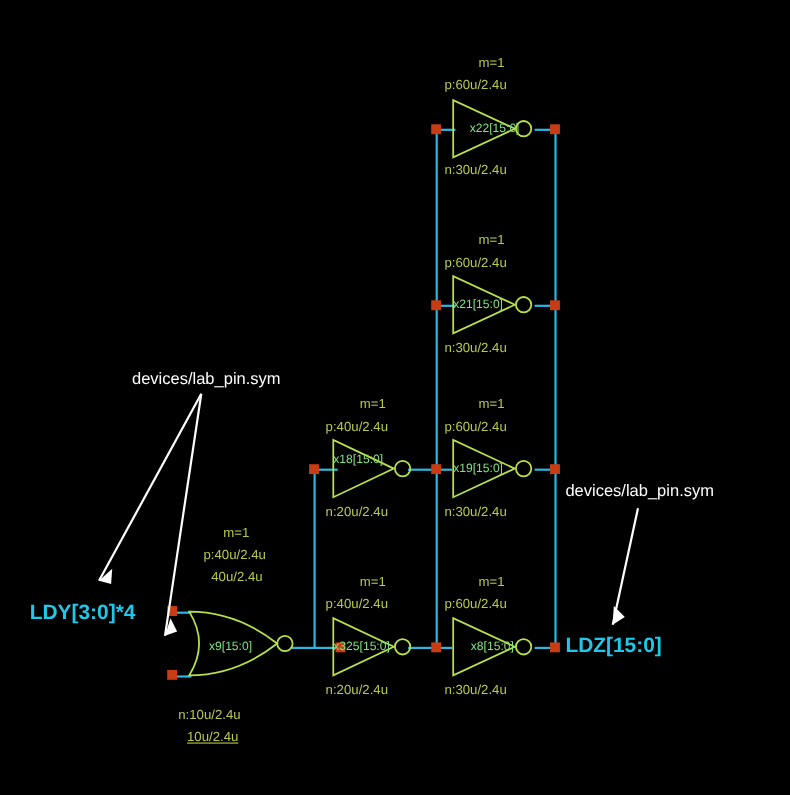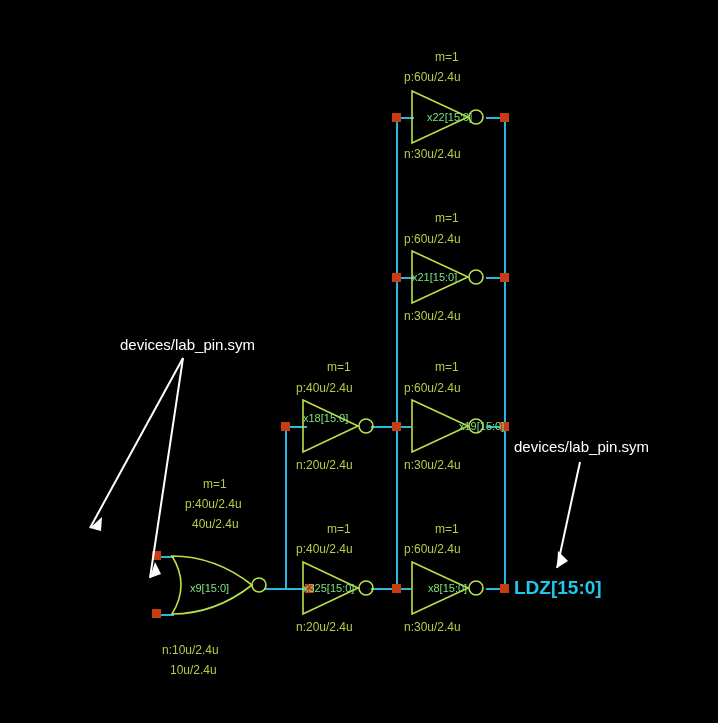--- a/index.html
+++ b/index.html
@@ -116,38 +116,39 @@
   <div class="txt inst" style="left:412px;top:271px;">x21[15:0]</div>
   <div class="txt lbl-green" style="left:404px;top:309px;">n:30u/2.4u</div>
 
   <div class="txt lbl-green" style="left:327px;top:360px;">m=1</div>
   <div class="txt lbl-green" style="left:296px;top:381px;">p:40u/2.4u</div>
   <div class="txt inst" style="left:303px;top:412px;">x18[15:0]</div>
   <div class="txt lbl-green" style="left:296px;top:458px;">n:20u/2.4u</div>
 
   <div class="txt lbl-green" style="left:435px;top:360px;">m=1</div>
   <div class="txt lbl-green" style="left:404px;top:381px;">p:60u/2.4u</div>
-  <div class="txt inst" style="left:412px;top:420px;padding-left:47px;">x19[15:0]</div>
+  <div class="txt inst" style="left:412px;top:420px;">x19[15:0]</div>
   <div class="txt lbl-green" style="left:404px;top:458px;">n:30u/2.4u</div>
 
   <div class="txt lbl-green" style="left:327px;top:522px;">m=1</div>
   <div class="txt lbl-green" style="left:296px;top:542px;">p:40u/2.4u</div>
   <div class="txt inst" style="left:303px;top:582px;">x325[15:0]</div>
   <div class="txt lbl-green" style="left:296px;top:620px;">n:20u/2.4u</div>
 
   <div class="txt lbl-green" style="left:435px;top:522px;">m=1</div>
   <div class="txt lbl-green" style="left:404px;top:542px;">p:60u/2.4u</div>
   <div class="txt inst" style="left:412px;top:582px;padding-left:16px;">x8[15:0]</div>
   <div class="txt lbl-green" style="left:404px;top:620px;">n:30u/2.4u</div>
 
   <div class="txt lbl-green" style="left:203px;top:477px;">m=1</div>
   <div class="txt lbl-green" style="left:185px;top:497px;">p:40u/2.4u</div>
   <div class="txt lbl-green" style="left:192px;top:517px;">40u/2.4u</div>
   <div class="txt inst" style="left:190px;top:582px;text-align:center;">x9[15:0]</div>
   <div class="txt lbl-green" style="left:162px;top:643px;">n:10u/2.4u</div>
-  <div class="txt lbl-green" style="left:170px;top:663px;">10u/2.4u</div>
+  <div class="txt lbl-green" style="left:170px;top:663px;text-decoration:underline;">10u/2.4u</div>
 
+  <div class="txt pinlabel" style="left:27px;top:547px;">LDY[3:0]*4</div>
   <div class="txt pinlabel" style="left:514px;top:577px;">LDZ[15:0]</div>
 
   <div class="txt note" style="left:120px;top:336px;">devices/lab_pin.sym</div>
   <div class="txt note" style="left:514px;top:438px;">devices/lab_pin.sym</div>
 
 </div>
 
 </body></html>

